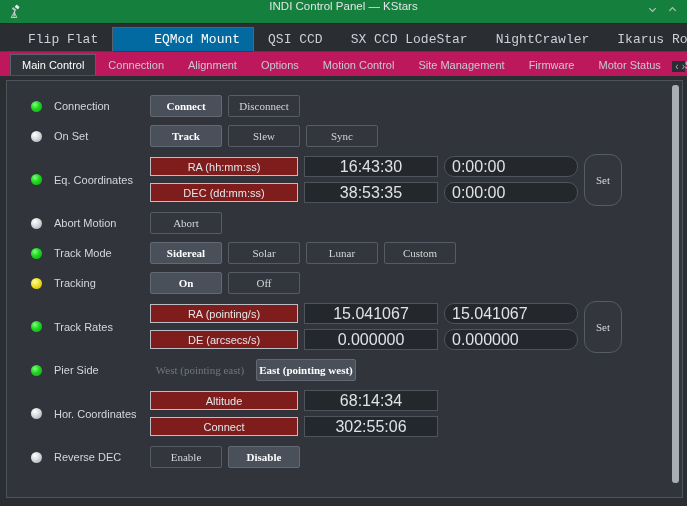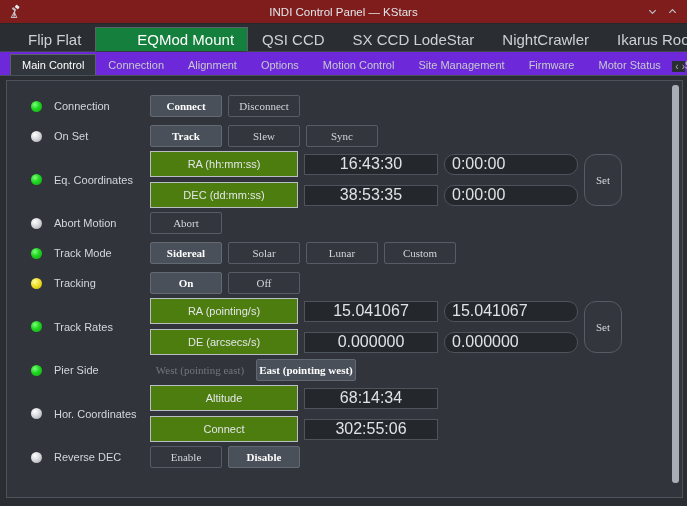--- a/index.html
+++ b/index.html
@@ -11,24 +11,24 @@
     font-family: "Liberation Sans", sans-serif;
     font-size: 11px;
     color: #d6d9dd;
     -webkit-font-smoothing: antialiased;
   }
 
   
   #titlebar {
     position: relative;
     height: 24px;
-    background: #7f1d1d;
+    background: #15803d;
     border-bottom: 1px solid #24282c;
     display: flex;
-    align-items: center;
+    align-items: flex-start;
   }
   #app-icon {
     width: 22px; height: 22px;
     margin-left: 4px;
     display: flex; align-items: center; justify-content: center;
   }
   #title-text {
     position: absolute;
     left: 0; right: 0;
     text-align: center;
@@ -58,43 +58,44 @@
     height: 28px;
     padding-left: 14px;
     background: #2a2e33;
     border-bottom: 1px solid #41464d;
     position: relative;
   }
   .dev-tab {
     height: 25px;
     padding: 0 13px;
     display: flex; align-items: center;
-    font-size: 15px;
+    font-size: 13px;
     color: #cdd1d6;
     border: 1px solid transparent;
     border-bottom: none;
     background: transparent;
     white-space: nowrap;
+    font-family: Liberation Mono, monospace;
   }
   .dev-tab.selected {
-    background: #15803d;
+    background: #0369a1;
     border-color: #5a616a;
     border-bottom: 1px solid #363b42;
     margin-bottom: -1px;
     color: #ffffff;
     padding-left: 41px;
   }
 
   
   #sub-tabs {
     display: flex;
     align-items: flex-end;
     height: 24px;
     padding-left: 10px;
-    background: #6d28d9;
+    background: #be185d;
     position: relative;
     border-bottom: 1px solid #4a5059;
     overflow: hidden;
   }
   .sub-tab {
     height: 22px;
     padding: 0 11px;
     display: flex; align-items: center;
     font-size: 11px;
     color: #c6cad0;
@@ -195,25 +196,25 @@
   .btn.w100 { width: 100px; min-width: 100px; }
   .btn.setbtn {
     width: 38px; min-width: 38px;
     height: 52px;
     margin-left: 6px;
     border-radius: 12px;
   }
 
   
   .fldlabel {
-    height: 26px;
+    height: 19px;
     width: 148px;
     flex: 0 0 148px;
     border: 1px solid #b9bec4;
-    background: #4d7c0f;
+    background: #7f1d1d;
     color: #e3e6e9;
     font-size: 11px;
     display: flex; align-items: center; justify-content: center;
   }
   .fldval {
     height: 21px;
     border: 1px solid #4e545c;
     background: #24282d;
     color: #dfe2e6;
     font-size: 16px;

